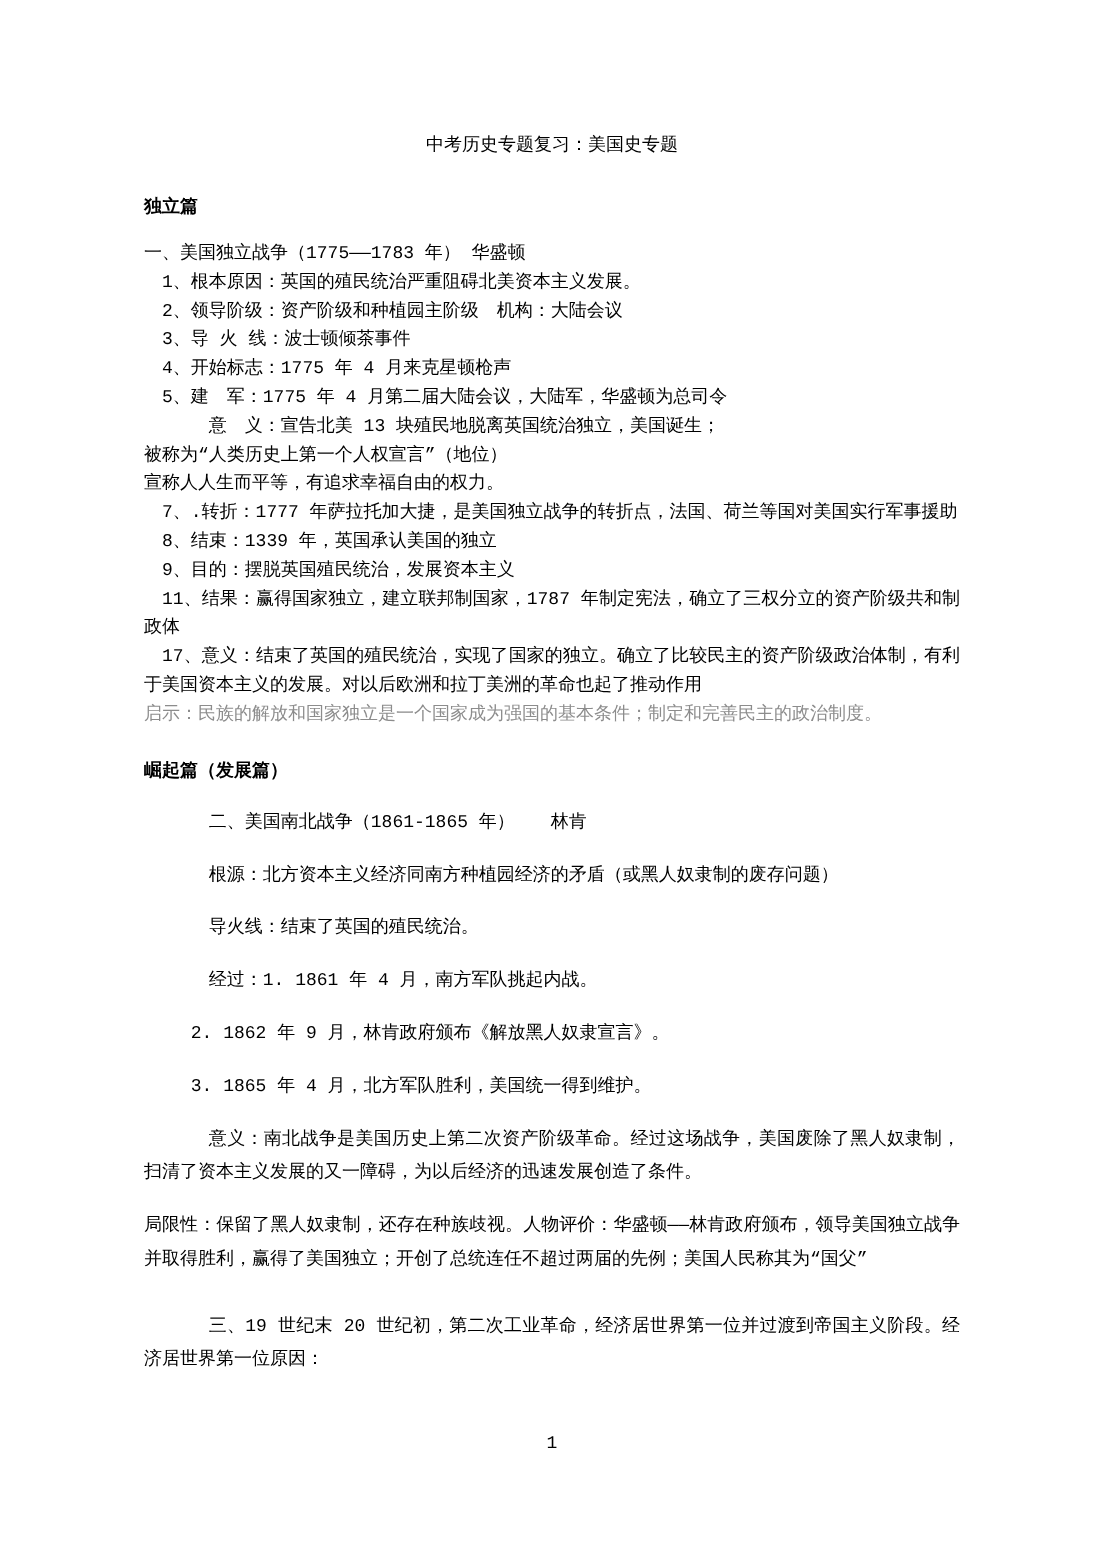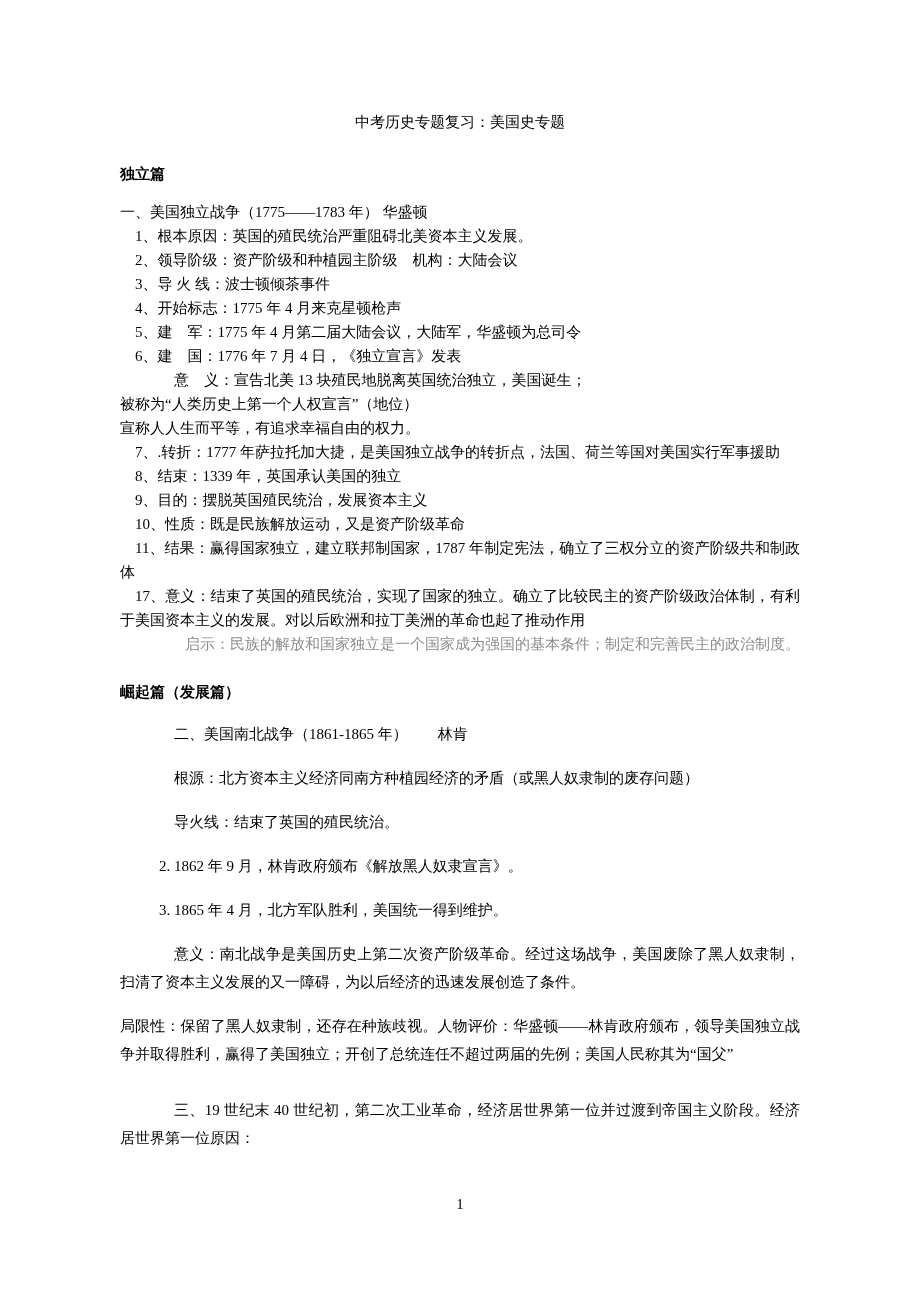--- a/index.html
+++ b/index.html
@@ -8,21 +8,21 @@
     width: 920px;
     height: 1302px;
     background: #ffffff;
   }
   .page {
     position: relative;
     width: 920px;
     height: 1302px;
     background: #ffffff;
     color: #000000;
-    font-family: Liberation Serif, serif;
+    font-family: Liberation Mono, monospace;
     font-size: 15px;
     padding: 110px 120px 0 120px;
     overflow: hidden;
   }
   .title {
     text-align: center;
     line-height: 24px;
     margin: 0 0 28px 0;
   }
   .heading {
@@ -32,21 +32,21 @@
     margin: 0 0 14px 0;
   }
   .heading.rise { margin: 24px 0 8px 0; }
   .line {
     margin: 0;
     line-height: 24px;
     text-align: justify;
   }
   .line.ind1 { text-indent: 1em; }
   .line.ind3 { text-indent: 3.6em; }
-  .line.gray { color: #8c8c8c; text-align: right; }
+  .line.gray { color: #8c8c8c; text-align: left; }
   .para {
     margin: 16px 0;
     line-height: 28px;
     text-align: justify;
   }
   .para.inda { text-indent: 3.6em; }
   .para.indb { text-indent: 2.6em; }
   .para.last { margin-top: 28px; }
   .page-number {
     position: absolute;
@@ -65,38 +65,37 @@
   <p class="title">中考历史专题复习：美国史专题</p>
 
   <p class="heading">独立篇</p>
 
   <p class="line">一、美国独立战争（1775——1783 年） 华盛顿</p>
   <p class="line ind1">1、根本原因：英国的殖民统治严重阻碍北美资本主义发展。</p>
   <p class="line ind1">2、领导阶级：资产阶级和种植园主阶级　机构：大陆会议</p>
   <p class="line ind1">3、导 火 线：波士顿倾茶事件</p>
   <p class="line ind1">4、开始标志：1775 年 4 月来克星顿枪声</p>
   <p class="line ind1">5、建　军：1775 年 4 月第二届大陆会议，大陆军，华盛顿为总司令</p>
-  <p class="line ind1">6、建　国：1776 年 7 月 4 日，《独立宣言》发表</p>
   <p class="line ind3">意　义：宣告北美 13 块殖民地脱离英国统治独立，美国诞生；</p>
   <p class="line">被称为“人类历史上第一个人权宣言”（地位）</p>
   <p class="line">宣称人人生而平等，有追求幸福自由的权力。</p>
   <p class="line ind1">7、.转折：1777 年萨拉托加大捷，是美国独立战争的转折点，法国、荷兰等国对美国实行军事援助</p>
   <p class="line ind1">8、结束：1339 年，英国承认美国的独立</p>
   <p class="line ind1">9、目的：摆脱英国殖民统治，发展资本主义</p>
-  <p class="line ind1">10、性质：既是民族解放运动，又是资产阶级革命</p>
   <p class="line ind1">11、结果：赢得国家独立，建立联邦制国家，1787 年制定宪法，确立了三权分立的资产阶级共和制政体</p>
   <p class="line ind1">17、意义：结束了英国的殖民统治，实现了国家的独立。确立了比较民主的资产阶级政治体制，有利于美国资本主义的发展。对以后欧洲和拉丁美洲的革命也起了推动作用</p>
   <p class="line gray">启示：民族的解放和国家独立是一个国家成为强国的基本条件；制定和完善民主的政治制度。</p>
 
   <p class="heading rise">崛起篇（发展篇）</p>
 
   <p class="para inda">二、美国南北战争（1861-1865 年）　　林肯</p>
   <p class="para inda">根源：北方资本主义经济同南方种植园经济的矛盾（或黑人奴隶制的废存问题）</p>
   <p class="para inda">导火线：结束了英国的殖民统治。</p>
+  <p class="para inda">经过：1. 1861 年 4 月，南方军队挑起内战。</p>
   <p class="para indb">2. 1862 年 9 月，林肯政府颁布《解放黑人奴隶宣言》。</p>
   <p class="para indb">3. 1865 年 4 月，北方军队胜利，美国统一得到维护。</p>
   <p class="para inda">意义：南北战争是美国历史上第二次资产阶级革命。经过这场战争，美国废除了黑人奴隶制，扫清了资本主义发展的又一障碍，为以后经济的迅速发展创造了条件。</p>
   <p class="para">局限性：保留了黑人奴隶制，还存在种族歧视。人物评价：华盛顿——林肯政府颁布，领导美国独立战争并取得胜利，赢得了美国独立；开创了总统连任不超过两届的先例；美国人民称其为“国父”</p>
-  <p class="para inda last">三、19 世纪末 40 世纪初，第二次工业革命，经济居世界第一位并过渡到帝国主义阶段。经济居世界第一位原因：</p>
+  <p class="para inda last">三、19 世纪末 20 世纪初，第二次工业革命，经济居世界第一位并过渡到帝国主义阶段。经济居世界第一位原因：</p>
 
   <div class="page-number">1</div>
 
 </div>
 
 </body></html>

